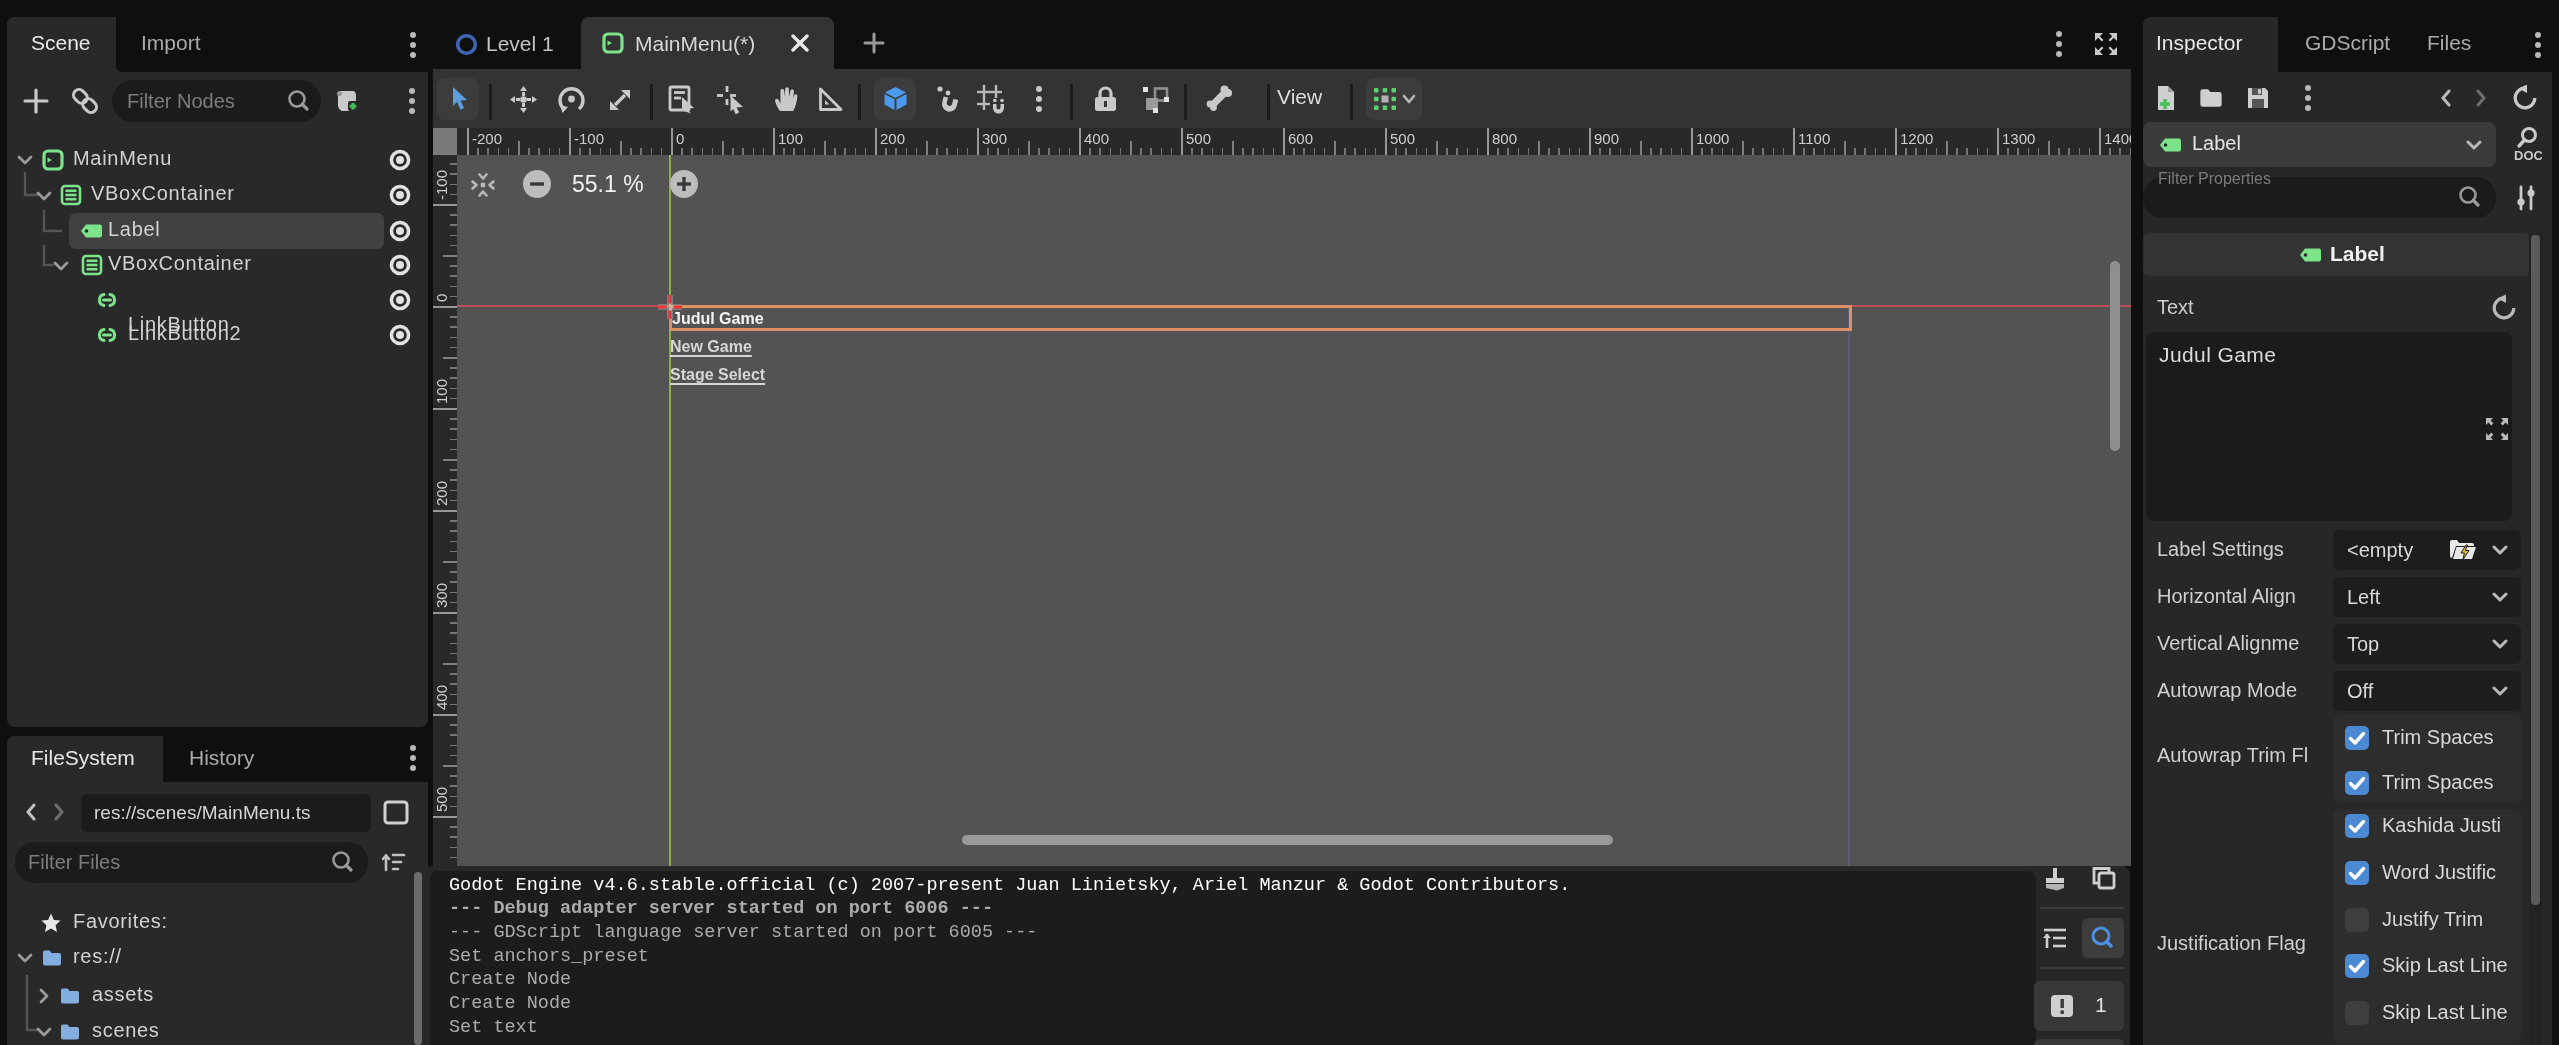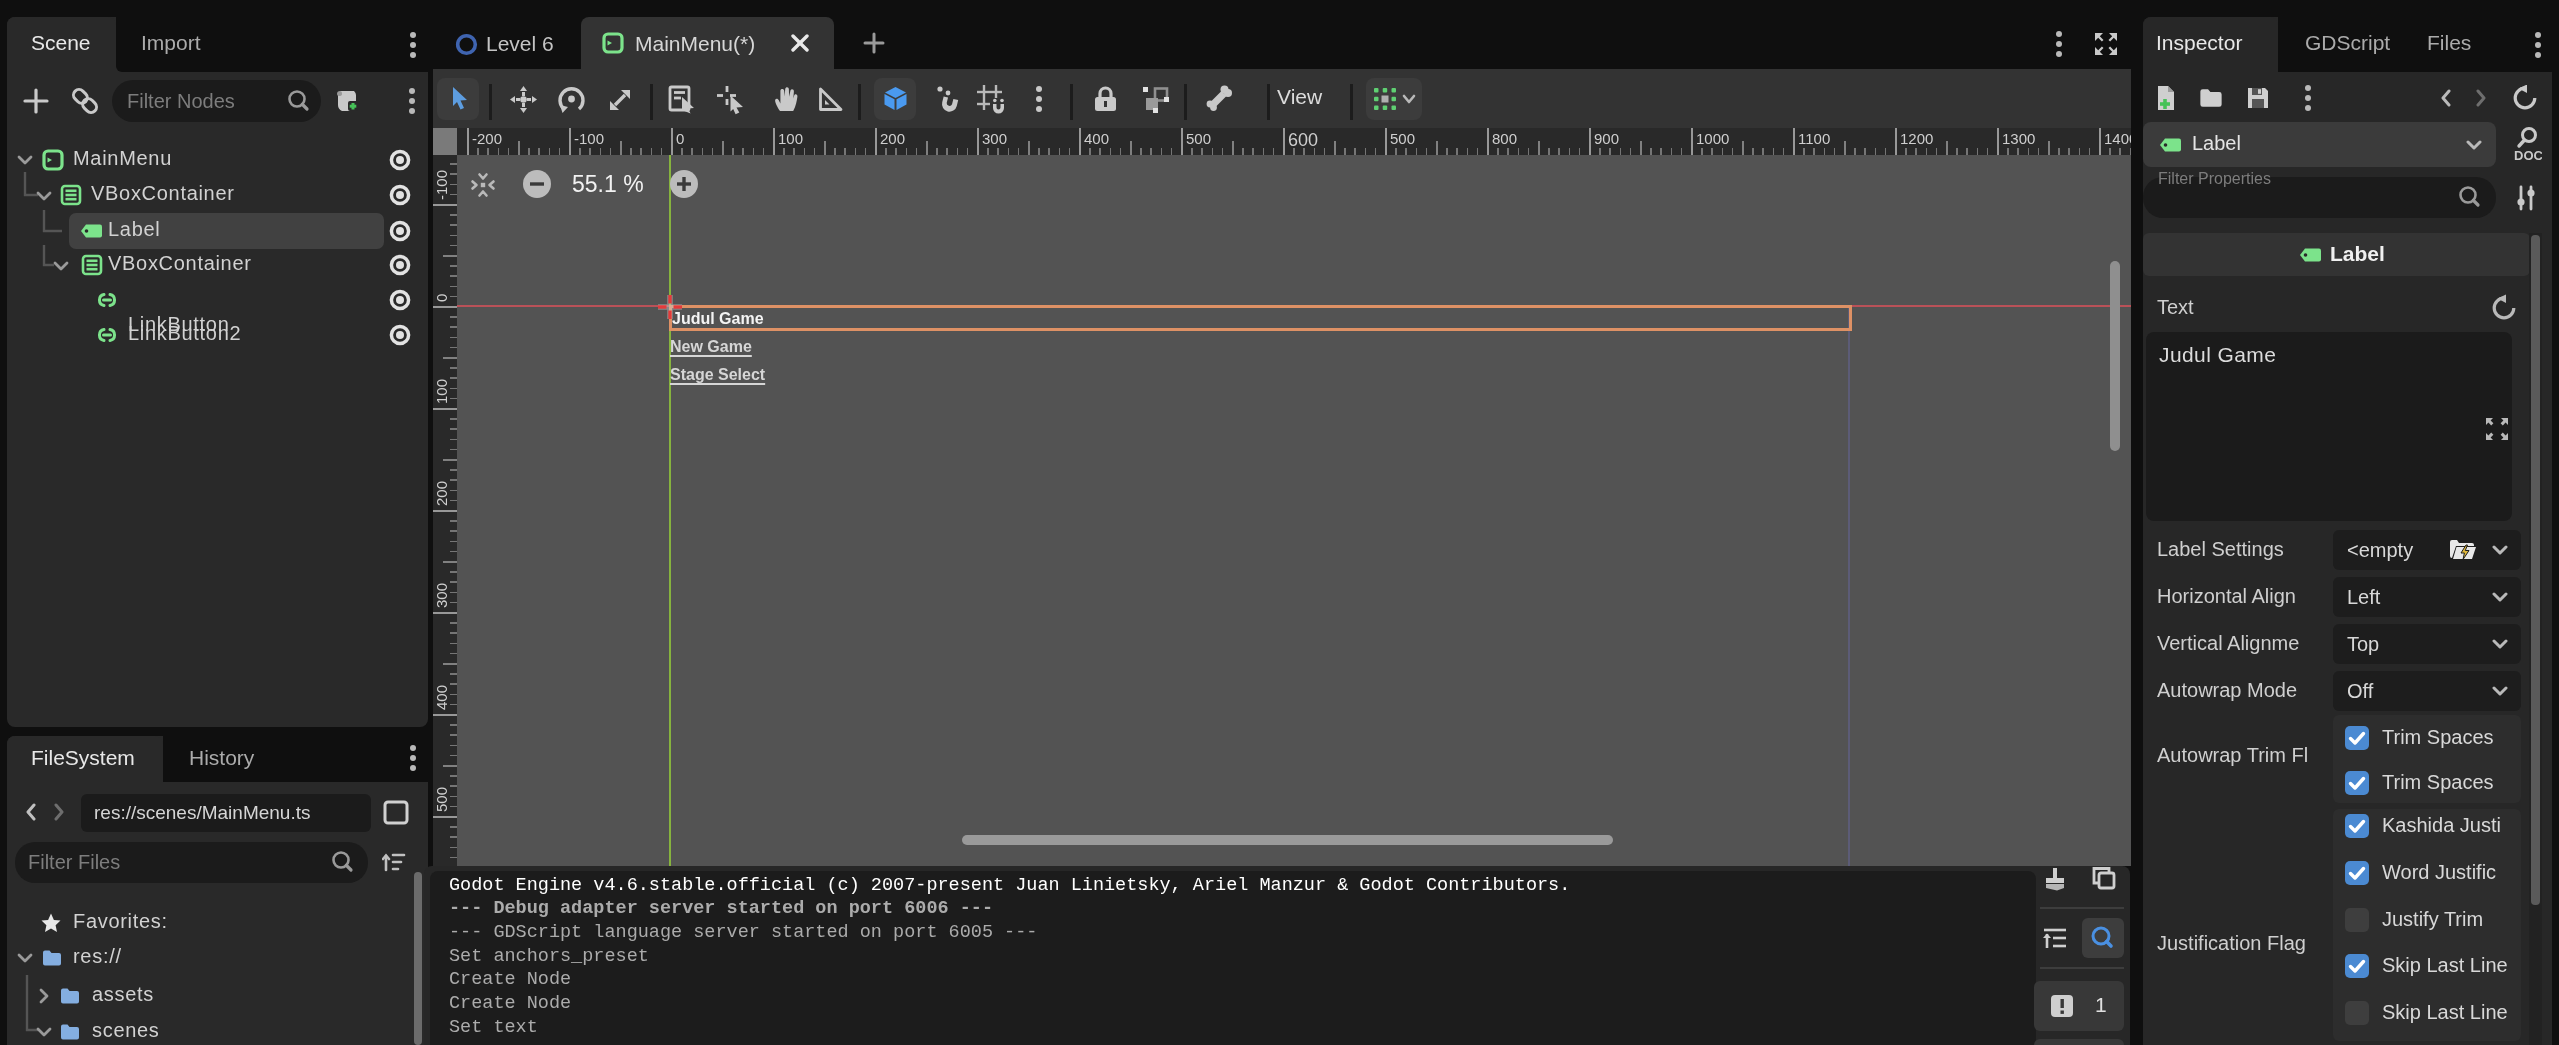--- a/index.html
+++ b/index.html
@@ -189,21 +189,21 @@
   </svg>
 <svg class="ico" style="left:59.0px;top:1021.0px" width="22" height="22" viewBox="0 0 22 22">
     <path d="M2 5.5 Q2 3.5 4 3.5 L8.5 3.5 L10.5 6 L18 6 Q20 6 20 8 L20 16.5 Q20 18.5 18 18.5 L4 18.5 Q2 18.5 2 16.5 Z" fill="#84aee0"></path>
   </svg>
 <div class="txt" style="left:92px;top:1019px;font-size:20px;color:#d2d2d2;font-weight:normal;letter-spacing:0.7px;">scenes</div>
 <div class="abs" style="left:414px;top:872px;width:8px;height:173px;background:#6b6b6b;border-radius:4px;"></div>
 
 <svg class="ico" style="left:454px;top:32px" width="25" height="25" viewBox="0 0 25 25">
     <circle cx="12.5" cy="12.5" r="8.8" fill="none" stroke="#3f64b0" stroke-width="3.6"></circle>
   </svg>
-<div class="txt" style="left:486px;top:32px;font-size:21px;color:#c4c4c4;font-weight:normal;">Level 6</div>
+<div class="txt" style="left:486px;top:32px;font-size:21px;color:#c4c4c4;font-weight:normal;">Level 1</div>
 <div class="abs" style="left:581px;top:17px;width:253px;height:52px;background:#333333;border-radius:8px 8px 0 0;"></div>
 <svg class="ico" style="left:602px;top:32px" width="22" height="22" viewBox="0 0 22 22">
     <rect x="2" y="2" width="18" height="18" rx="4" fill="none" stroke="#7ce38b" stroke-width="3.2"></rect>
     <path d="M5.5 8.5 L10 11 L5.5 13.5 Z" fill="#7ce38b"></path>
   </svg>
 <div class="txt" style="left:635px;top:32px;font-size:21px;color:#d6d6d6;font-weight:normal;">MainMenu(*)</div>
 <svg class="ico" style="left:791px;top:34px" width="18" height="18" viewBox="0 0 18 18">
     <line x1="2" y1="2" x2="16" y2="16" stroke="#e8e8e8" stroke-width="3.4" stroke-linecap="round"></line>
     <line x1="16" y1="2" x2="2" y2="16" stroke="#e8e8e8" stroke-width="3.4" stroke-linecap="round"></line>
   </svg>
@@ -444,21 +444,21 @@
     <div class="abs" style="left:758.2px;top:20px;width:1.4px;height:7px;background:#757575;"></div>
     <div class="abs" style="left:768.4px;top:20px;width:1.4px;height:7px;background:#757575;"></div>
     <div class="abs" style="left:778.6px;top:20px;width:1.4px;height:7px;background:#757575;"></div>
     <div class="abs" style="left:788.8px;top:20px;width:1.4px;height:7px;background:#757575;"></div>
     <div class="abs" style="left:799.0px;top:13px;width:1.6px;height:14px;background:#808080;"></div>
     <div class="abs" style="left:809.2px;top:20px;width:1.4px;height:7px;background:#757575;"></div>
     <div class="abs" style="left:819.4px;top:20px;width:1.4px;height:7px;background:#757575;"></div>
     <div class="abs" style="left:829.6px;top:20px;width:1.4px;height:7px;background:#757575;"></div>
     <div class="abs" style="left:839.8px;top:20px;width:1.4px;height:7px;background:#757575;"></div>
     <div class="abs" style="left:850.0px;top:0px;width:2px;height:27px;background:#989898;"></div>
-    <div class="txt" style="left:855.0px;top:2px;font-size:18px;color:#cfcfcf;font-weight:normal;">600</div>
+    <div class="txt" style="left:855.0px;top:2px;font-size:15px;color:#cfcfcf;font-weight:normal;">600</div>
     <div class="abs" style="left:860.2px;top:20px;width:1.4px;height:7px;background:#757575;"></div>
     <div class="abs" style="left:870.4px;top:20px;width:1.4px;height:7px;background:#757575;"></div>
     <div class="abs" style="left:880.6px;top:20px;width:1.4px;height:7px;background:#757575;"></div>
     <div class="abs" style="left:890.8px;top:20px;width:1.4px;height:7px;background:#757575;"></div>
     <div class="abs" style="left:901.0px;top:13px;width:1.6px;height:14px;background:#808080;"></div>
     <div class="abs" style="left:911.2px;top:20px;width:1.4px;height:7px;background:#757575;"></div>
     <div class="abs" style="left:921.4px;top:20px;width:1.4px;height:7px;background:#757575;"></div>
     <div class="abs" style="left:931.6px;top:20px;width:1.4px;height:7px;background:#757575;"></div>
     <div class="abs" style="left:941.8px;top:20px;width:1.4px;height:7px;background:#757575;"></div>
     <div class="abs" style="left:952.0px;top:0px;width:2px;height:27px;background:#989898;"></div>

